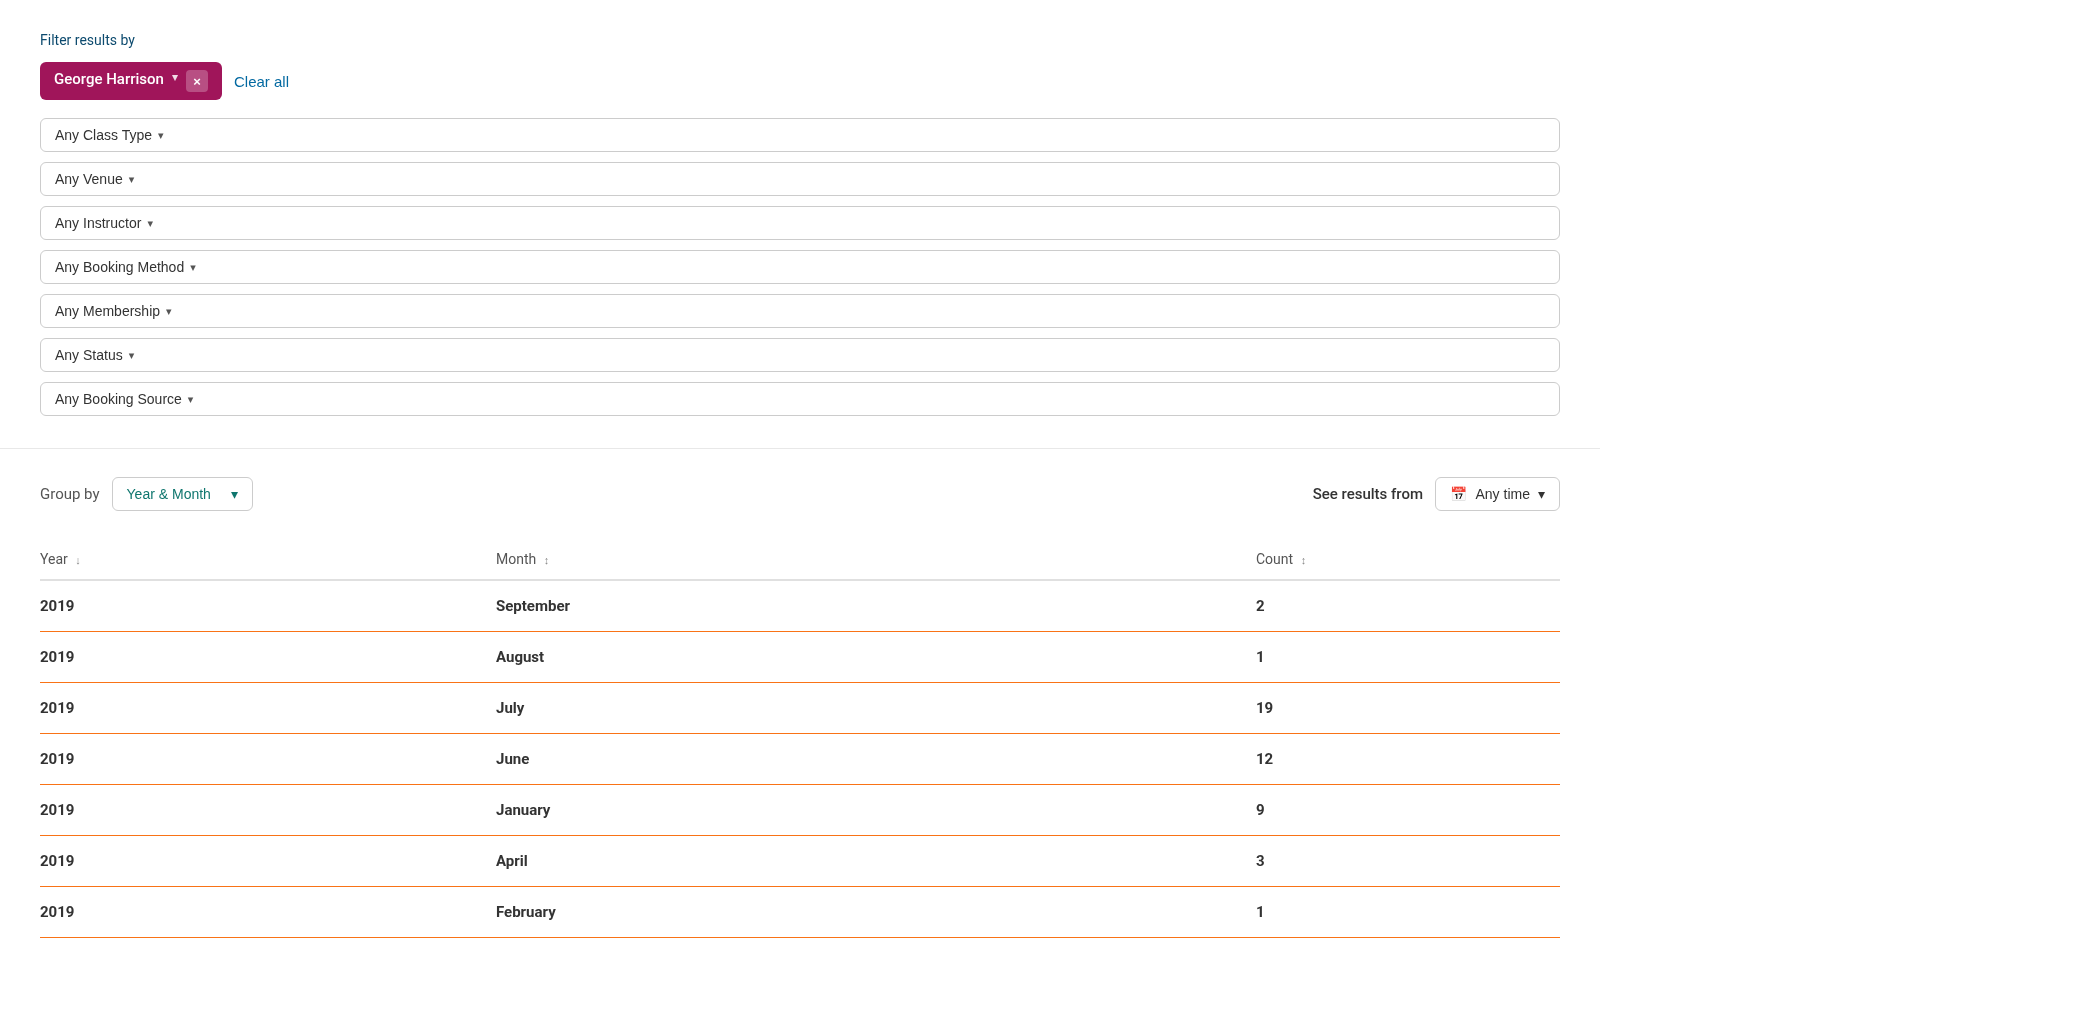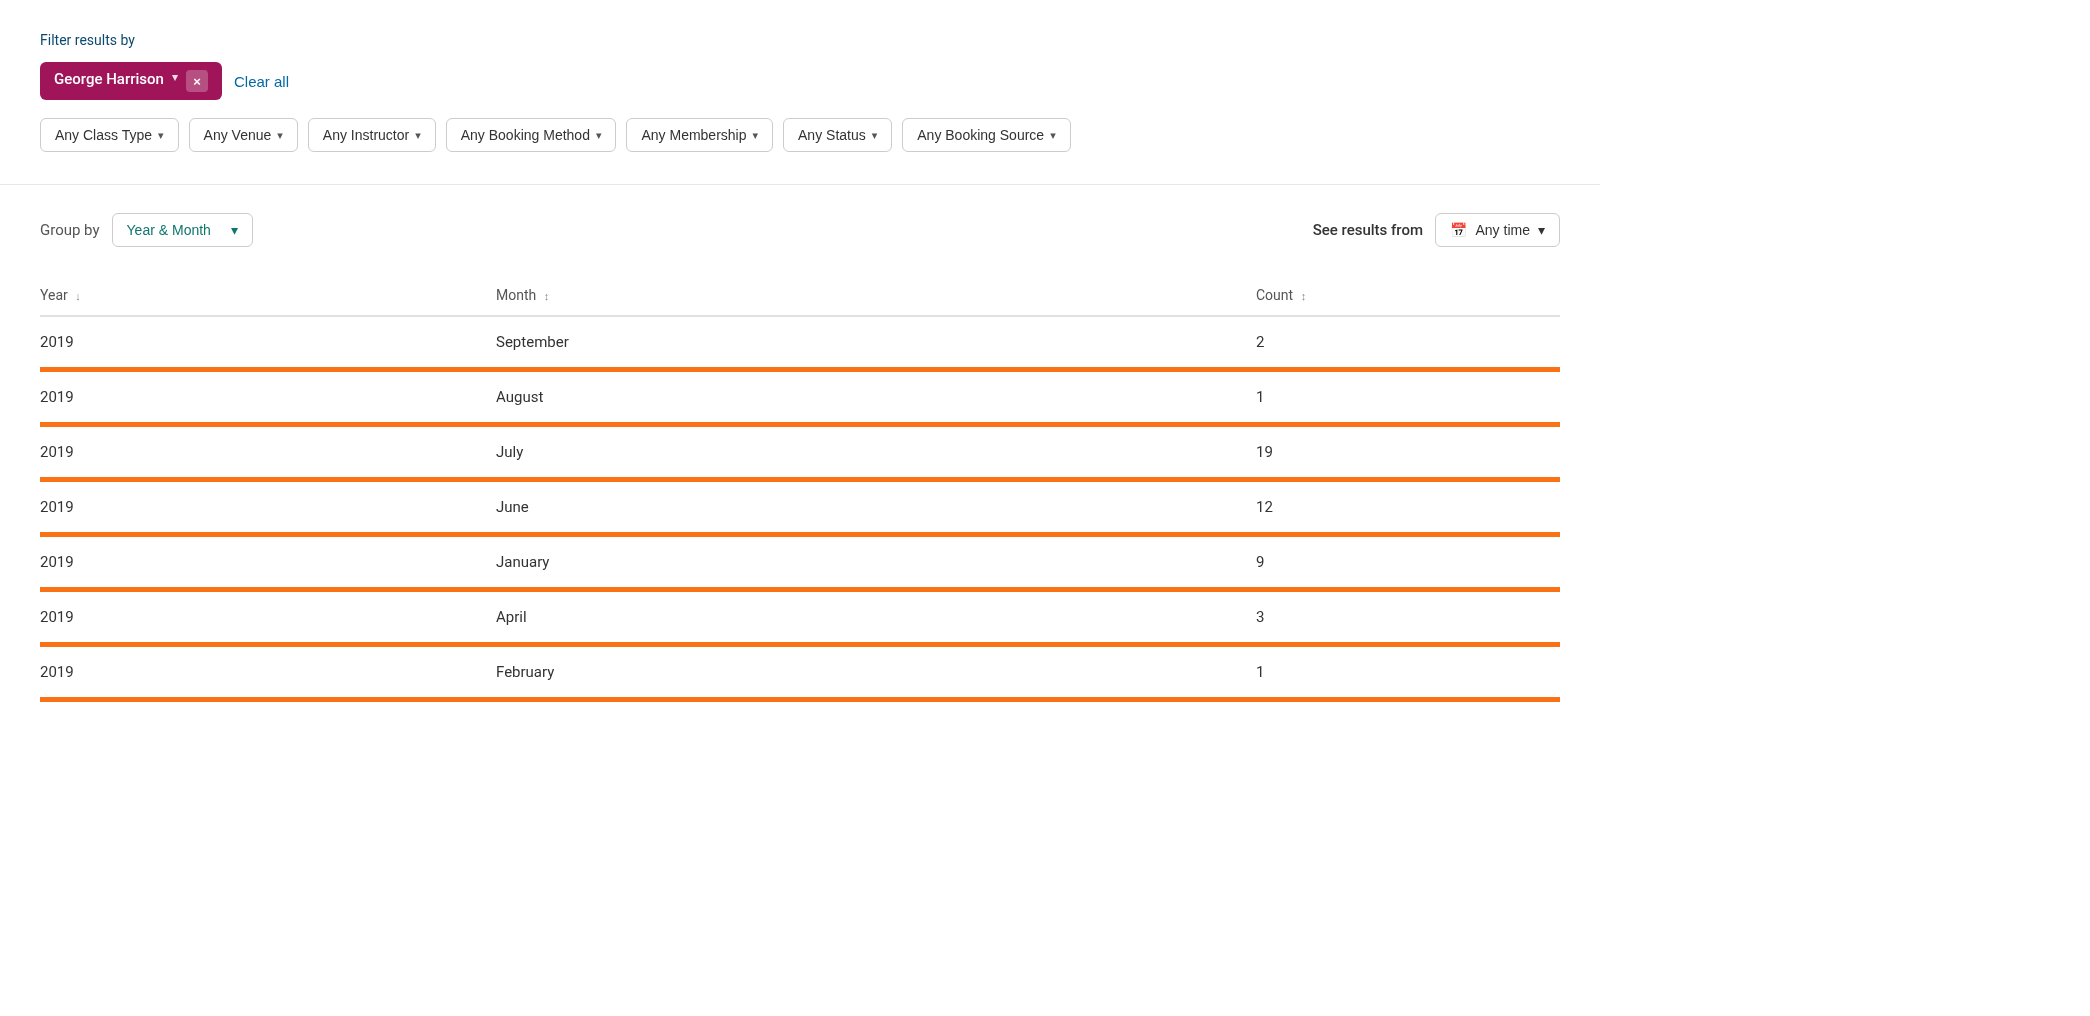--- a/index.html
+++ b/index.html
@@ -61,20 +61,21 @@
       font-size: 15px;
       cursor: pointer;
       font-weight: 500;
       text-decoration: none;
     }
     .filter-dropdowns {
       display: flex;
       gap: 10px;
       flex-wrap: wrap;
       margin-bottom: 32px;
+      flex-direction: column;
     }
     .dropdown-btn {
       display: inline-flex;
       align-items: center;
       gap: 6px;
       border: 1.5px solid #ccc;
       border-radius: 6px;
       background: #fff;
       padding: 8px 14px;
       font-size: 14px;
@@ -154,21 +155,22 @@
       font-weight: 400;
       color: #555;
       border-bottom: 2px solid #e0e0e0;
     }
     thead tr th .sort-icon {
       font-size: 11px;
       margin-left: 4px;
       color: #888;
     }
     tbody tr {
-      border-bottom: 5px solid #f97316;
+      border-bottom: 1px solid #f97316;
+      font-weight: bold;
     }
     tbody tr td {
       padding: 16px 16px 16px 0;
       font-size: 15px;
       color: #333;
     }
     .col-year { width: 30%; }
     .col-month { width: 50%; }
     .col-count { width: 20%; }
   </style>

